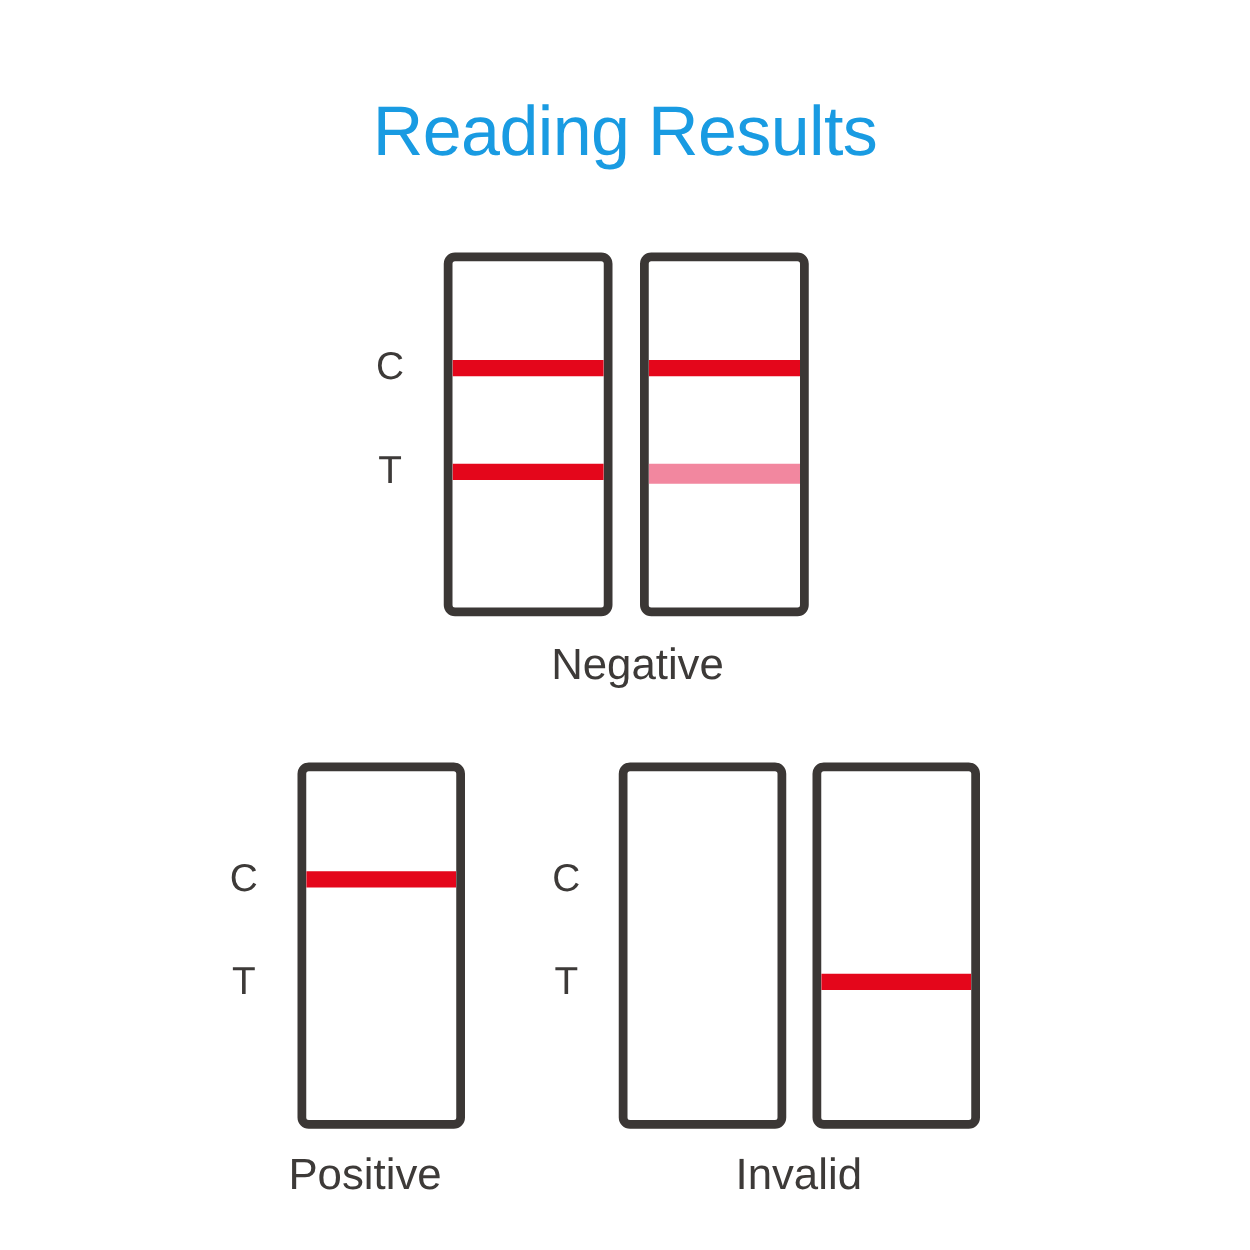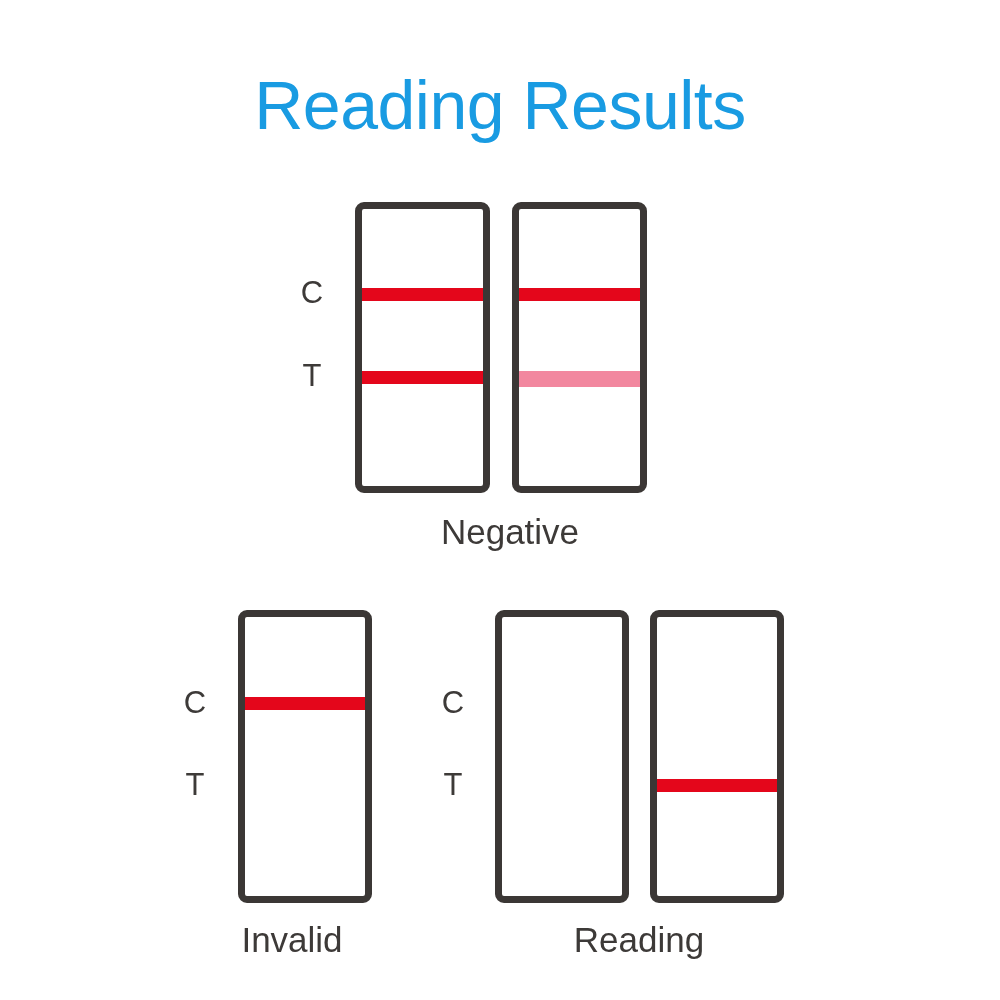--- a/index.html
+++ b/index.html
@@ -21,21 +21,21 @@
     background: #ffffff;
   }
 
   
   .page-title {
     position: absolute;
     left: 0;
     top: 62px;
     width: 1000px;
     text-align: center;
-    font-size: 68px;
+    font-size: 56px;
     line-height: 86px;
     font-weight: 400;
     letter-spacing: -0.5px;
     color: #199BE2;
     white-space: nowrap;
   }
 
   
   .strip {
     position: absolute;
@@ -109,30 +109,30 @@
         <div class="caption" style="left: 360px; top: 513px; width: 300px;">Negative</div>
       </div>
       <div>
         <div class="ct-label" style="left: 175px; top: 687px; width: 40px;">C</div>
         <div class="ct-label" style="left: 175px; top: 769px; width: 40px;">T</div>
         <div class="strip" style="left: 238px; top: 610px; width: 134px; height: 293px;">
           <div class="strip-inner">
             <div class="band strong" style="top: 80px; height: 13px;"></div>
           </div>
         </div>
-        <div class="caption" style="left: 142px; top: 921px; width: 300px;">Invalid</div>
+        <div class="caption" style="left: 142px; top: 921px; width: 300px;">Positive</div>
       </div>
       <div>
         <div class="ct-label" style="left: 433px; top: 687px; width: 40px;">C</div>
         <div class="ct-label" style="left: 433px; top: 769px; width: 40px;">T</div>
         <div class="strip" style="left: 495px; top: 610px; width: 134px; height: 293px;">
           <div class="strip-inner"></div>
         </div>
         <div class="strip" style="left: 650px; top: 610px; width: 134px; height: 293px;">
           <div class="strip-inner">
             <div class="band strong" style="top: 162px; height: 13px;"></div>
           </div>
         </div>
-        <div class="caption" style="left: 489px; top: 921px; width: 300px;">Reading</div>
+        <div class="caption" style="left: 489px; top: 921px; width: 300px;">Invalid</div>
       </div>
     </div>
 
 </div>
 
 </body></html>

